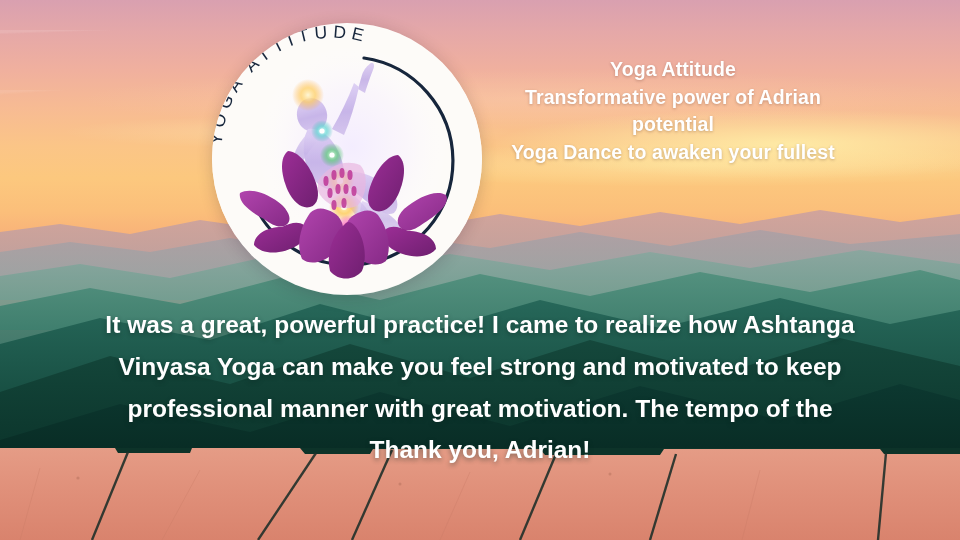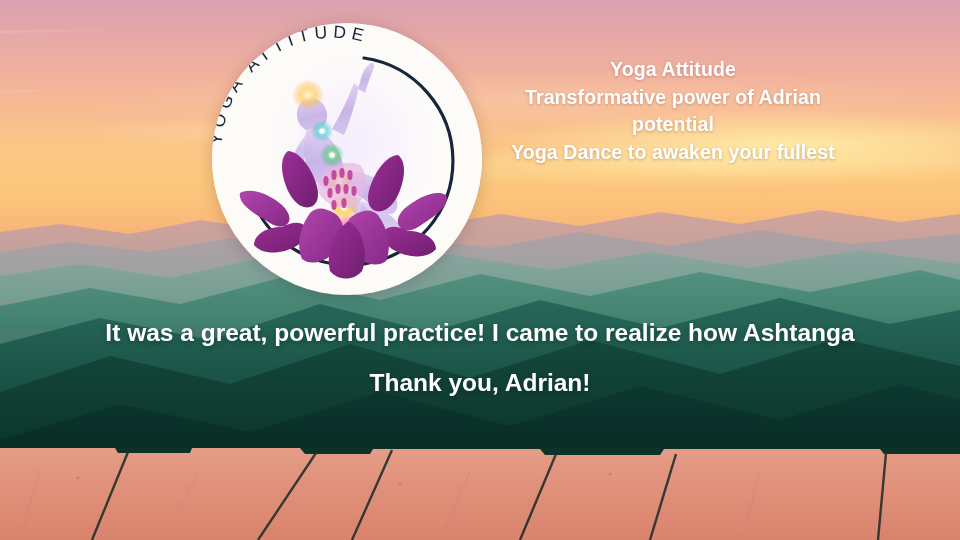--- a/index.html
+++ b/index.html
@@ -107,21 +107,21 @@
     left:48px; top:300px;
     width:864px;
     text-align:center;
     color:#ffffff;
     font-size:24.5px;
     font-weight:bold;
     line-height:1.38;
     letter-spacing:0px;
     text-shadow:0 2px 5px rgba(10,35,30,.45);
   }
-  .testimonial p { margin:16px; }
+  .testimonial p { margin:8px; }
 </style>
 </head>
 <body>
 
 <div class="poster">
 
   <div class="sky"></div>
   <div class="sun-streaks"></div>
   <div class="cloud-bands"></div>
 
@@ -327,16 +327,18 @@
 
   <div class="headline">
     <div>Yoga Attitude</div>
     <div>Transformative power of Adrian</div>
     <div>potential</div>
     <div>Yoga Dance to awaken your fullest</div>
   </div>
 
   <div class="testimonial">
     <p>It was a great, powerful practice! I came to realize how Ashtanga</p>
+    <p>Vinyasa Yoga can make you feel strong and motivated to keep</p>
+    <p>professional manner with great motivation. The tempo of the</p>
     <p>Thank you, Adrian!</p>
   </div>
 
 </div>
 
 </body></html>

